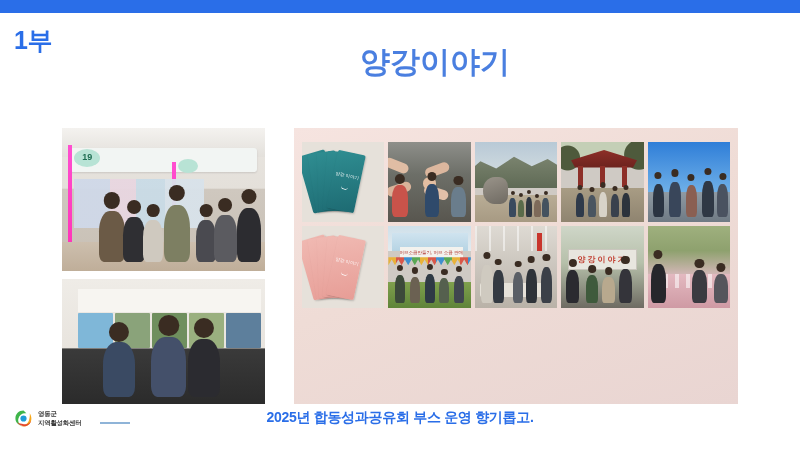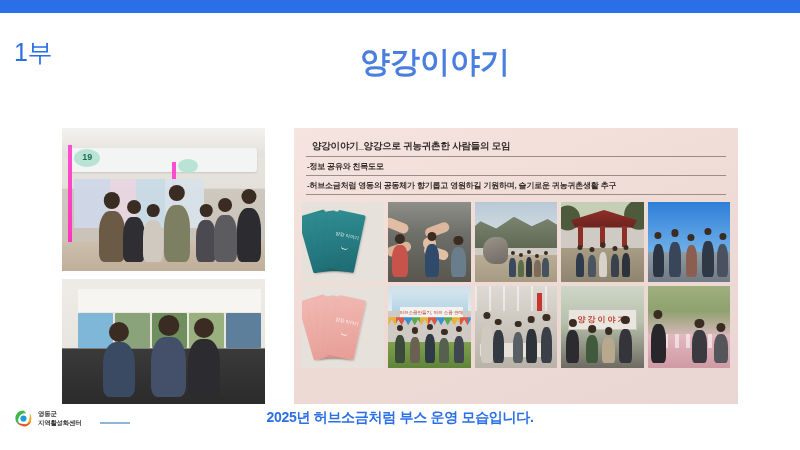--- a/index.html
+++ b/index.html
@@ -24,24 +24,24 @@
     position: absolute;
     top: 0; left: 0;
     width: 800px;
     height: 13px;
     background: #2a6ee8;
   }
 
   
   .section-label {
     position: absolute;
-    top: 40px;
+    top: 28px;
     left: 14px;
     font-size: 25px;
-    font-weight: 400;
+    font-weight: 700;
     color: #2a6ee8;
     letter-spacing: -0.5px;
     line-height: 1;
   }
 
   
   .title-block {
     position: absolute;
     top: 38px;
     left: 195px;
@@ -419,25 +419,20 @@
         <div class="person" style="left:20%;width:16%;height:44%;background:#3a4a63;"></div>
         <div class="person" style="left:44%;width:17%;height:48%;background:#44506a;"></div>
         <div class="person" style="left:62%;width:16%;height:46%;background:#2b2b30;"></div>
       </div>
     </div>
 
   </div>
 
   <div class="right-panel">
 
-    <div class="text-block">
-      <div class="txt-headline">양강이야기_양강으로 귀농귀촌한 사람들의 모임</div>
-      <div class="txt-line">-정보 공유와 친목도모</div>
-      <div class="txt-line">-허브소금처럼 영동의 공동체가 향기롭고 영원하길 기원하며, 슬기로운 귀농귀촌생활 추구</div>
-    </div>
 
     <div class="grid">
 
       <div class="cell">
         <div class="fan teal">
           <div class="sheet" style="transform:rotate(-16deg);left:4%"></div>
           <div class="sheet" style="transform:rotate(-9deg);left:12%"></div>
           <div class="sheet" style="transform:rotate(-2deg);left:20%"></div>
           <div class="sheet" style="transform:rotate(5deg);left:28%"></div>
           <div class="sheet" style="transform:rotate(12deg);left:36%">
@@ -560,21 +555,21 @@
           <div class="items"></div>
           <div class="person" style="left:4%;width:18%;height:48%;background:#26262b;"></div>
           <div class="person" style="left:54%;width:18%;height:40%;background:#3a3a40;"></div>
           <div class="person" style="right:2%;width:18%;height:36%;background:#55555c;"></div>
         </div>
       </div>
 
     </div>
   </div>
 
-  <div class="caption">2025년 허브소금처럼 부스 운영 모습입니다.</div>
+  <div class="caption">2025년 합동성과공유회 부스 운영 향기롭고.</div>
 
   <div class="footer-logo">
     <span class="logo-mark">
       <svg viewBox="0 0 40 40" width="19" height="19" aria-hidden="true">
         <path d="M20 3 C10 3 3 10 3 20 C3 27 8 33 15 35 C10 31 8 26 9 21 C11 12 18 8 26 9 Z" fill="#3fb54a"></path>
         <path d="M33 9 C38 16 38 26 32 32 C27 37 19 38 13 35 C21 36 28 32 31 25 C33 20 34 14 33 9 Z" fill="#f7a81b"></path>
         <path d="M7 28 C11 35 20 38 27 35 C32 33 35 29 36 24 C33 30 27 33 21 32 C15 31 10 30 7 28 Z" fill="#e4472e"></path>
         <circle cx="20" cy="20" r="6.5" fill="#1f9bd6"></circle>
       </svg>
     </span>

